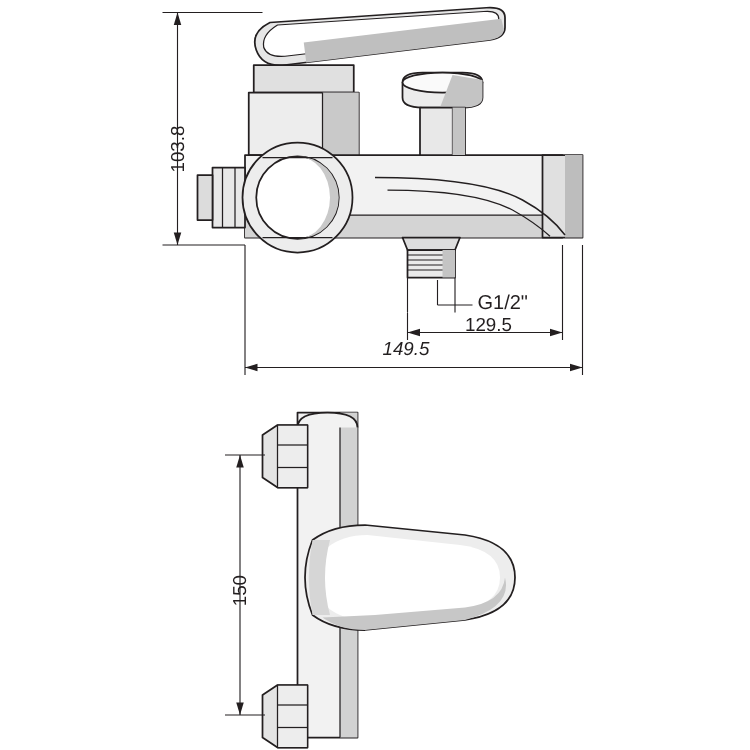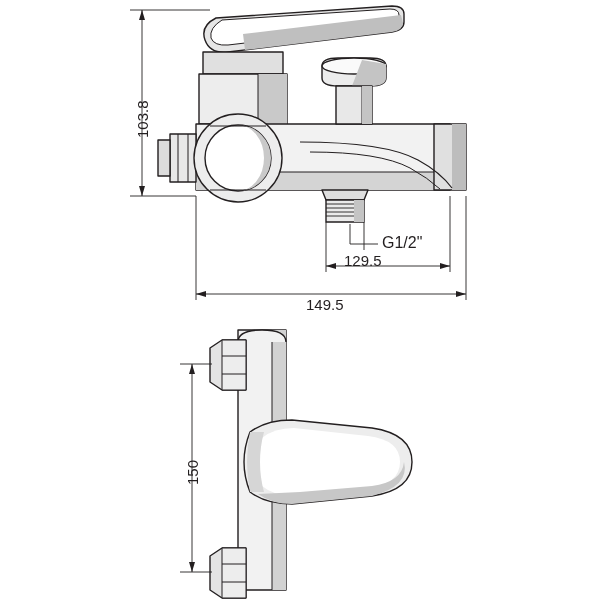--- a/index.html
+++ b/index.html
@@ -146,19 +146,19 @@
       <line x1="192" y1="364" x2="192" y2="572"></line>
       <path d="M192 364 L189 374 L195 374 Z" fill="#231f20" stroke="none"></path>
       <path d="M192 572 L189 562 L195 562 Z" fill="#231f20" stroke="none"></path>
     </g>
   </svg>
 
   <div class="dim-label rot90" style="left:134px; top:138px;">103.8</div>
 
   <div class="dim-label" style="left:382px; top:234px; font-size:16px;">G1/2"</div>
 
-  <div class="dim-label" style="left:344px; top:252px;">129.5</div>
+  <div class="dim-label" style="left:372px; top:252px;">129.5</div>
 
-  <div class="dim-label" style="left:306px; top:296px;">149.5</div>
+  <div class="dim-label" style="left:306px; top:271px;font-style:italic;">149.5</div>
 
   <div class="dim-label rot90" style="left:184px; top:485px;">150</div>
 
 </div>
 
 </body></html>

